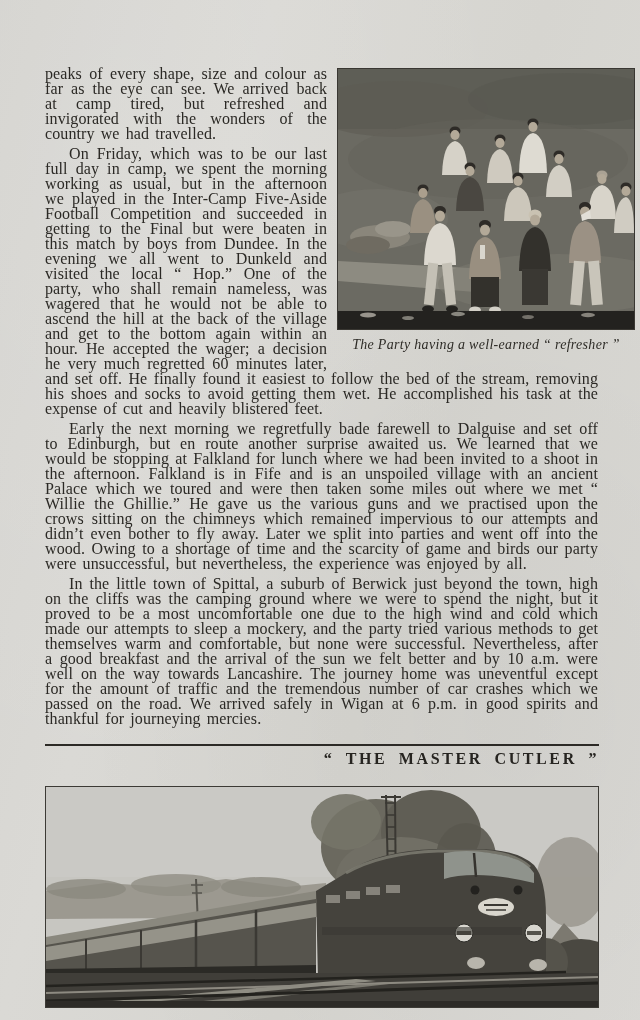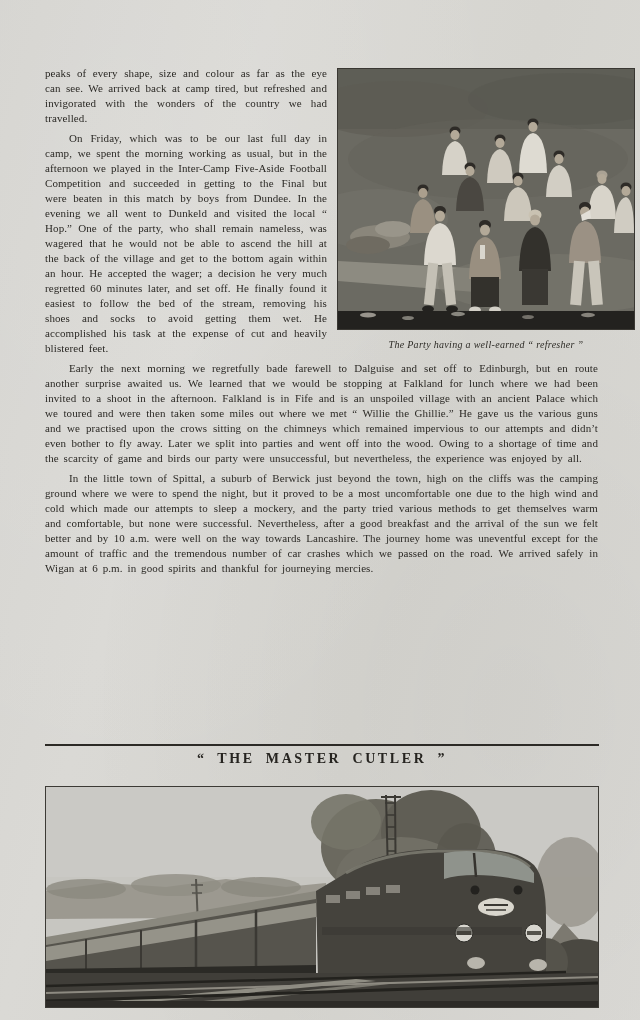--- a/index.html
+++ b/index.html
@@ -12,42 +12,42 @@
       linear-gradient(105deg,#d4d3cf 0%,#dad9d5 30%,#d6d5d0 60%,#dcdbd7 100%);
     font-family:"Liberation Serif","DejaVu Serif",serif;
     color:#2b2925;
     overflow:hidden;
   }
   .content{
     position:absolute;left:45px;top:66px;width:553px;
   }
   .content p{
     margin:0 0 5px 0;
-    font-size:11px;line-height:15px;
+    font-size:16px;line-height:15px;
     text-align:justify;
     text-indent:24px;
     word-spacing:2px;letter-spacing:.1px;
   }
   .content p.first{text-indent:0;}
   figure{margin:0;padding:0;}
   .group-figure{
     float:right;width:298px;
     margin:2px -37px 6px 10px;
   }
   .group-figure svg{display:block;border:1px solid #393732;background:#6b6a62;}
   .group-figure figcaption{
-    font-style:italic;font-size:10px;line-height:13px;
+    font-style:italic;font-size:14px;line-height:13px;
     text-align:center;margin-top:8px;color:#2e2c27;letter-spacing:.3px;
   }
   .bottom{position:absolute;left:45px;top:744px;width:554px;}
   .rule{height:0;border-top:2px solid #2c2a26;}
   .mc-heading{
     margin:3px 0 18px 0;
-    font-size:14px;line-height:19px;font-weight:bold;
-    text-align:center;letter-spacing:2.6px;word-spacing:5px;color:#262420;
+    font-size:16px;line-height:19px;font-weight:bold;
+    text-align:right;letter-spacing:2.6px;word-spacing:5px;color:#262420;
   }
   .photo-cap{
     margin:0;font-style:italic;font-size:11.8px;line-height:13px;
     text-align:center;color:#2e2c27;letter-spacing:.3px;word-spacing:1px;
   }
   .train-figure{margin-top:5px;width:554px;}
   .train-figure svg{display:block;border:1px solid #3c3a35;background:#c7c6c1;}
 </style>
 </head>
 <body>

